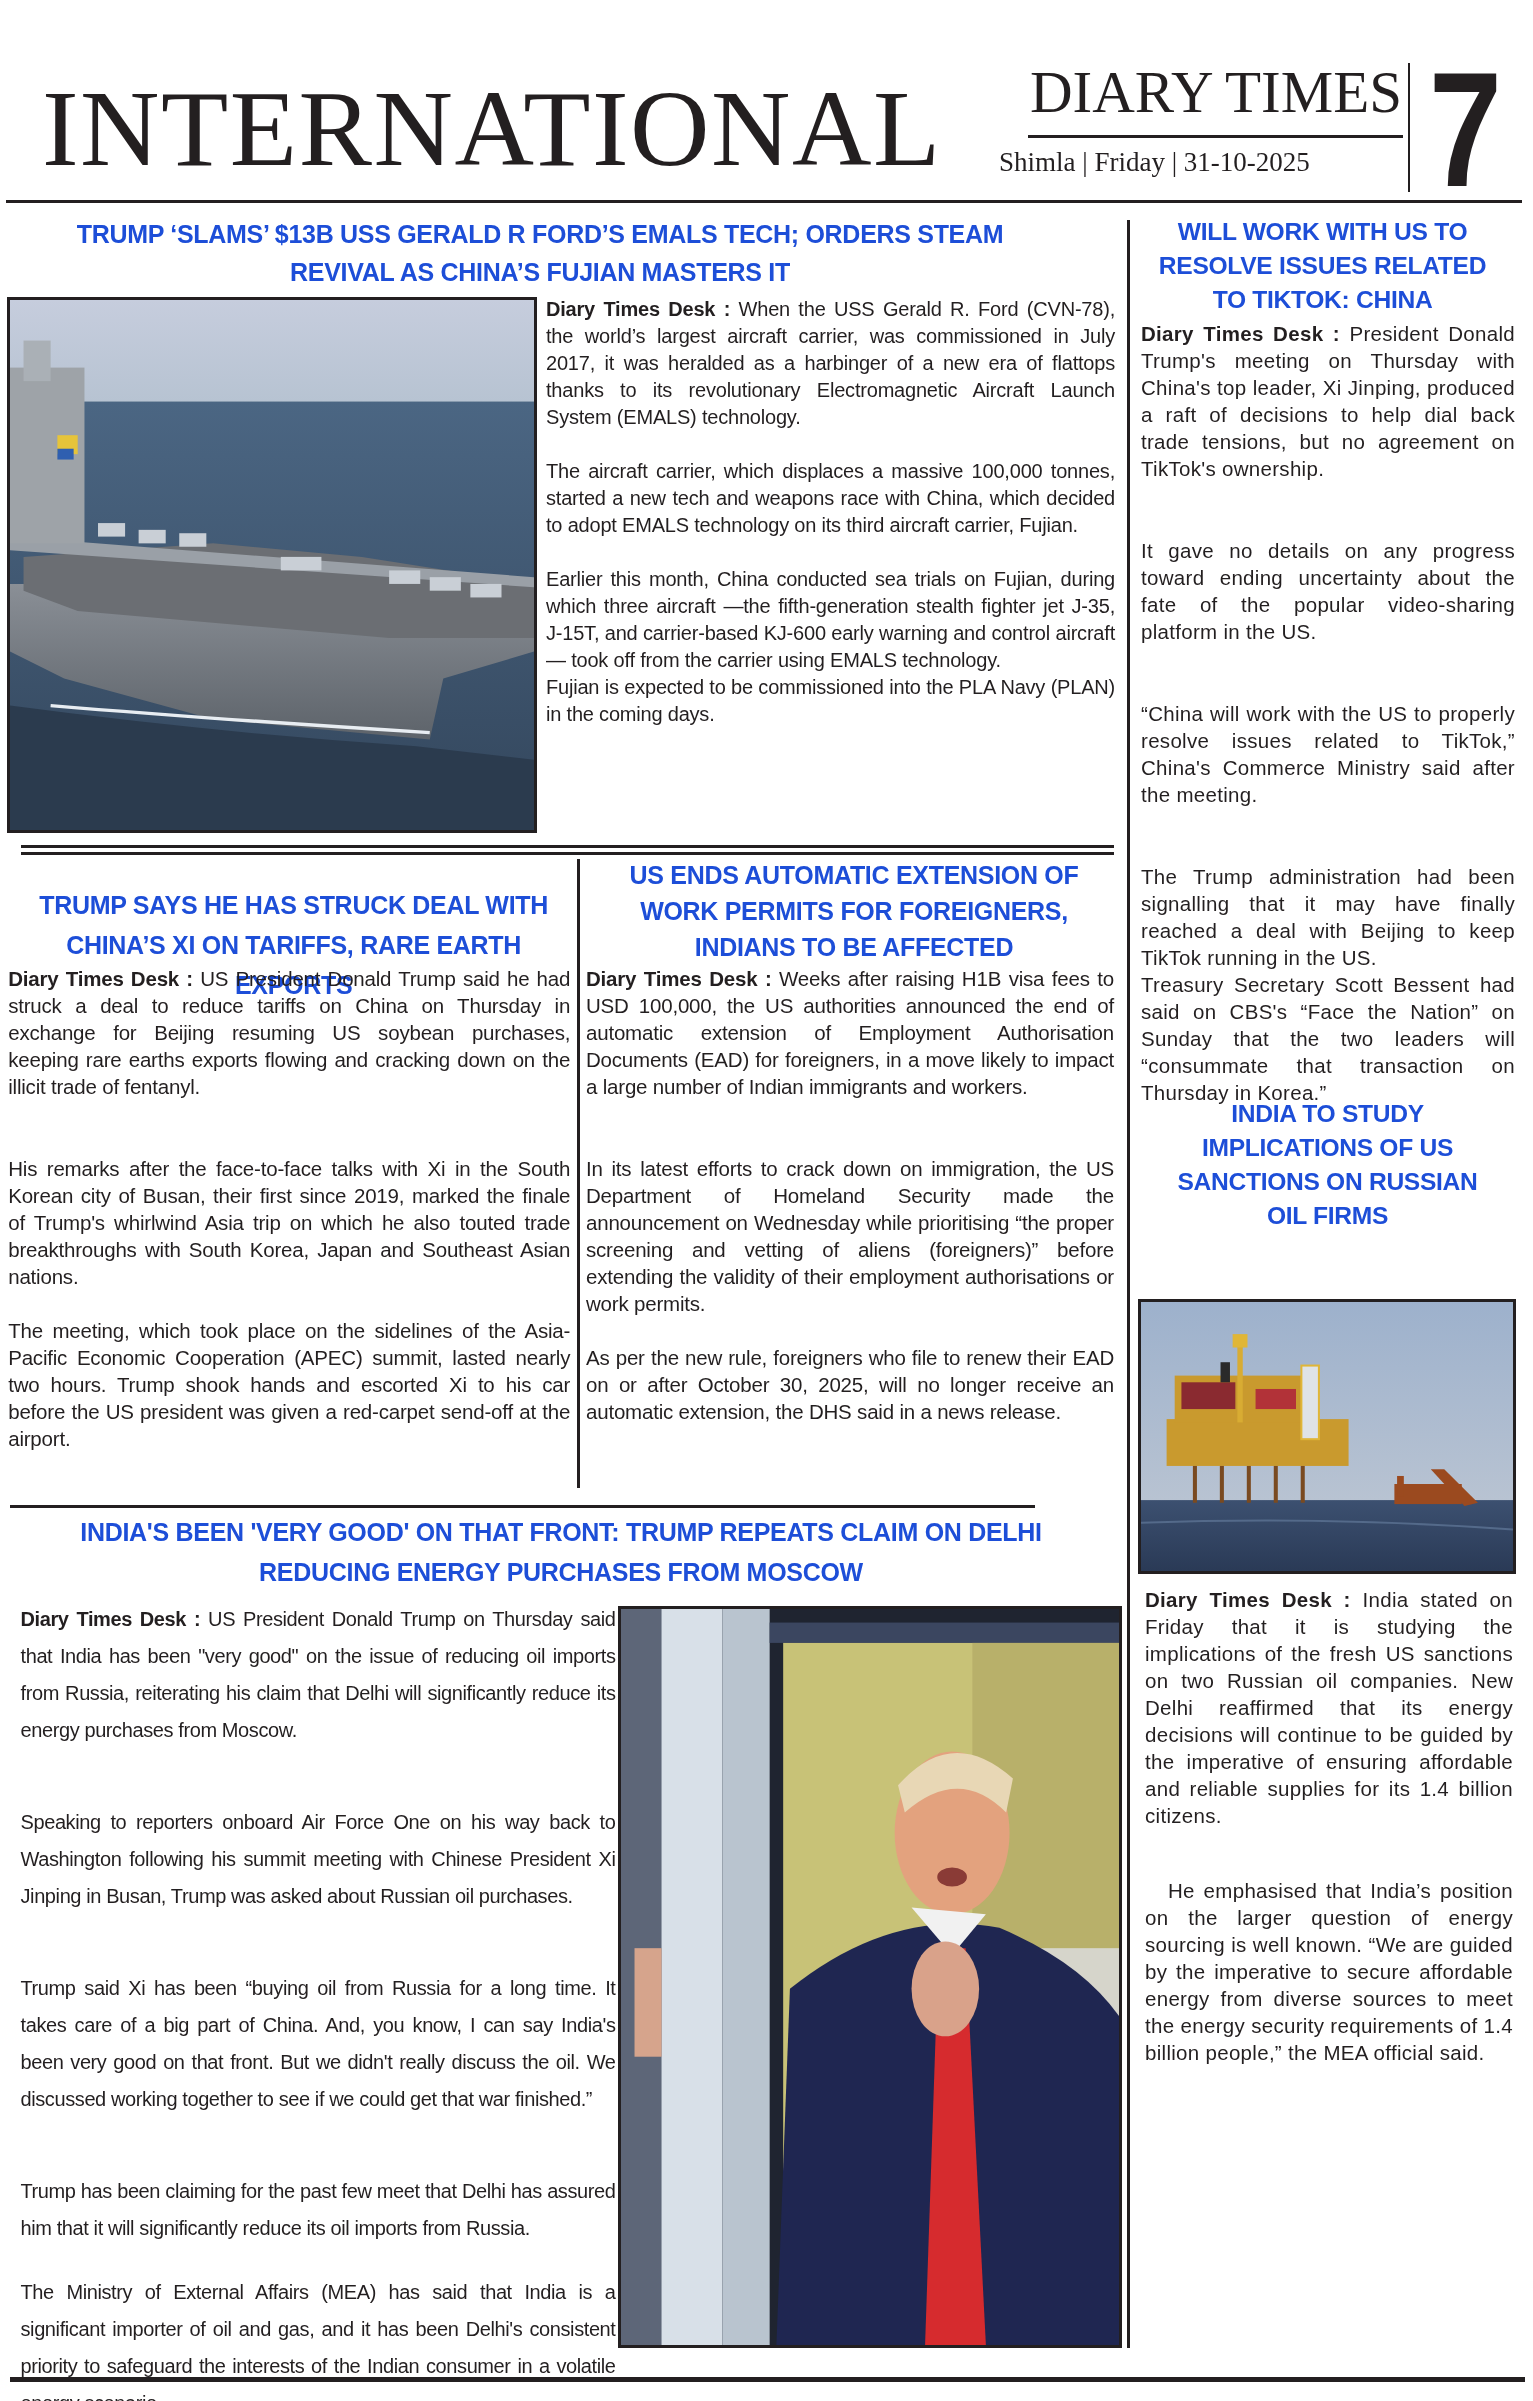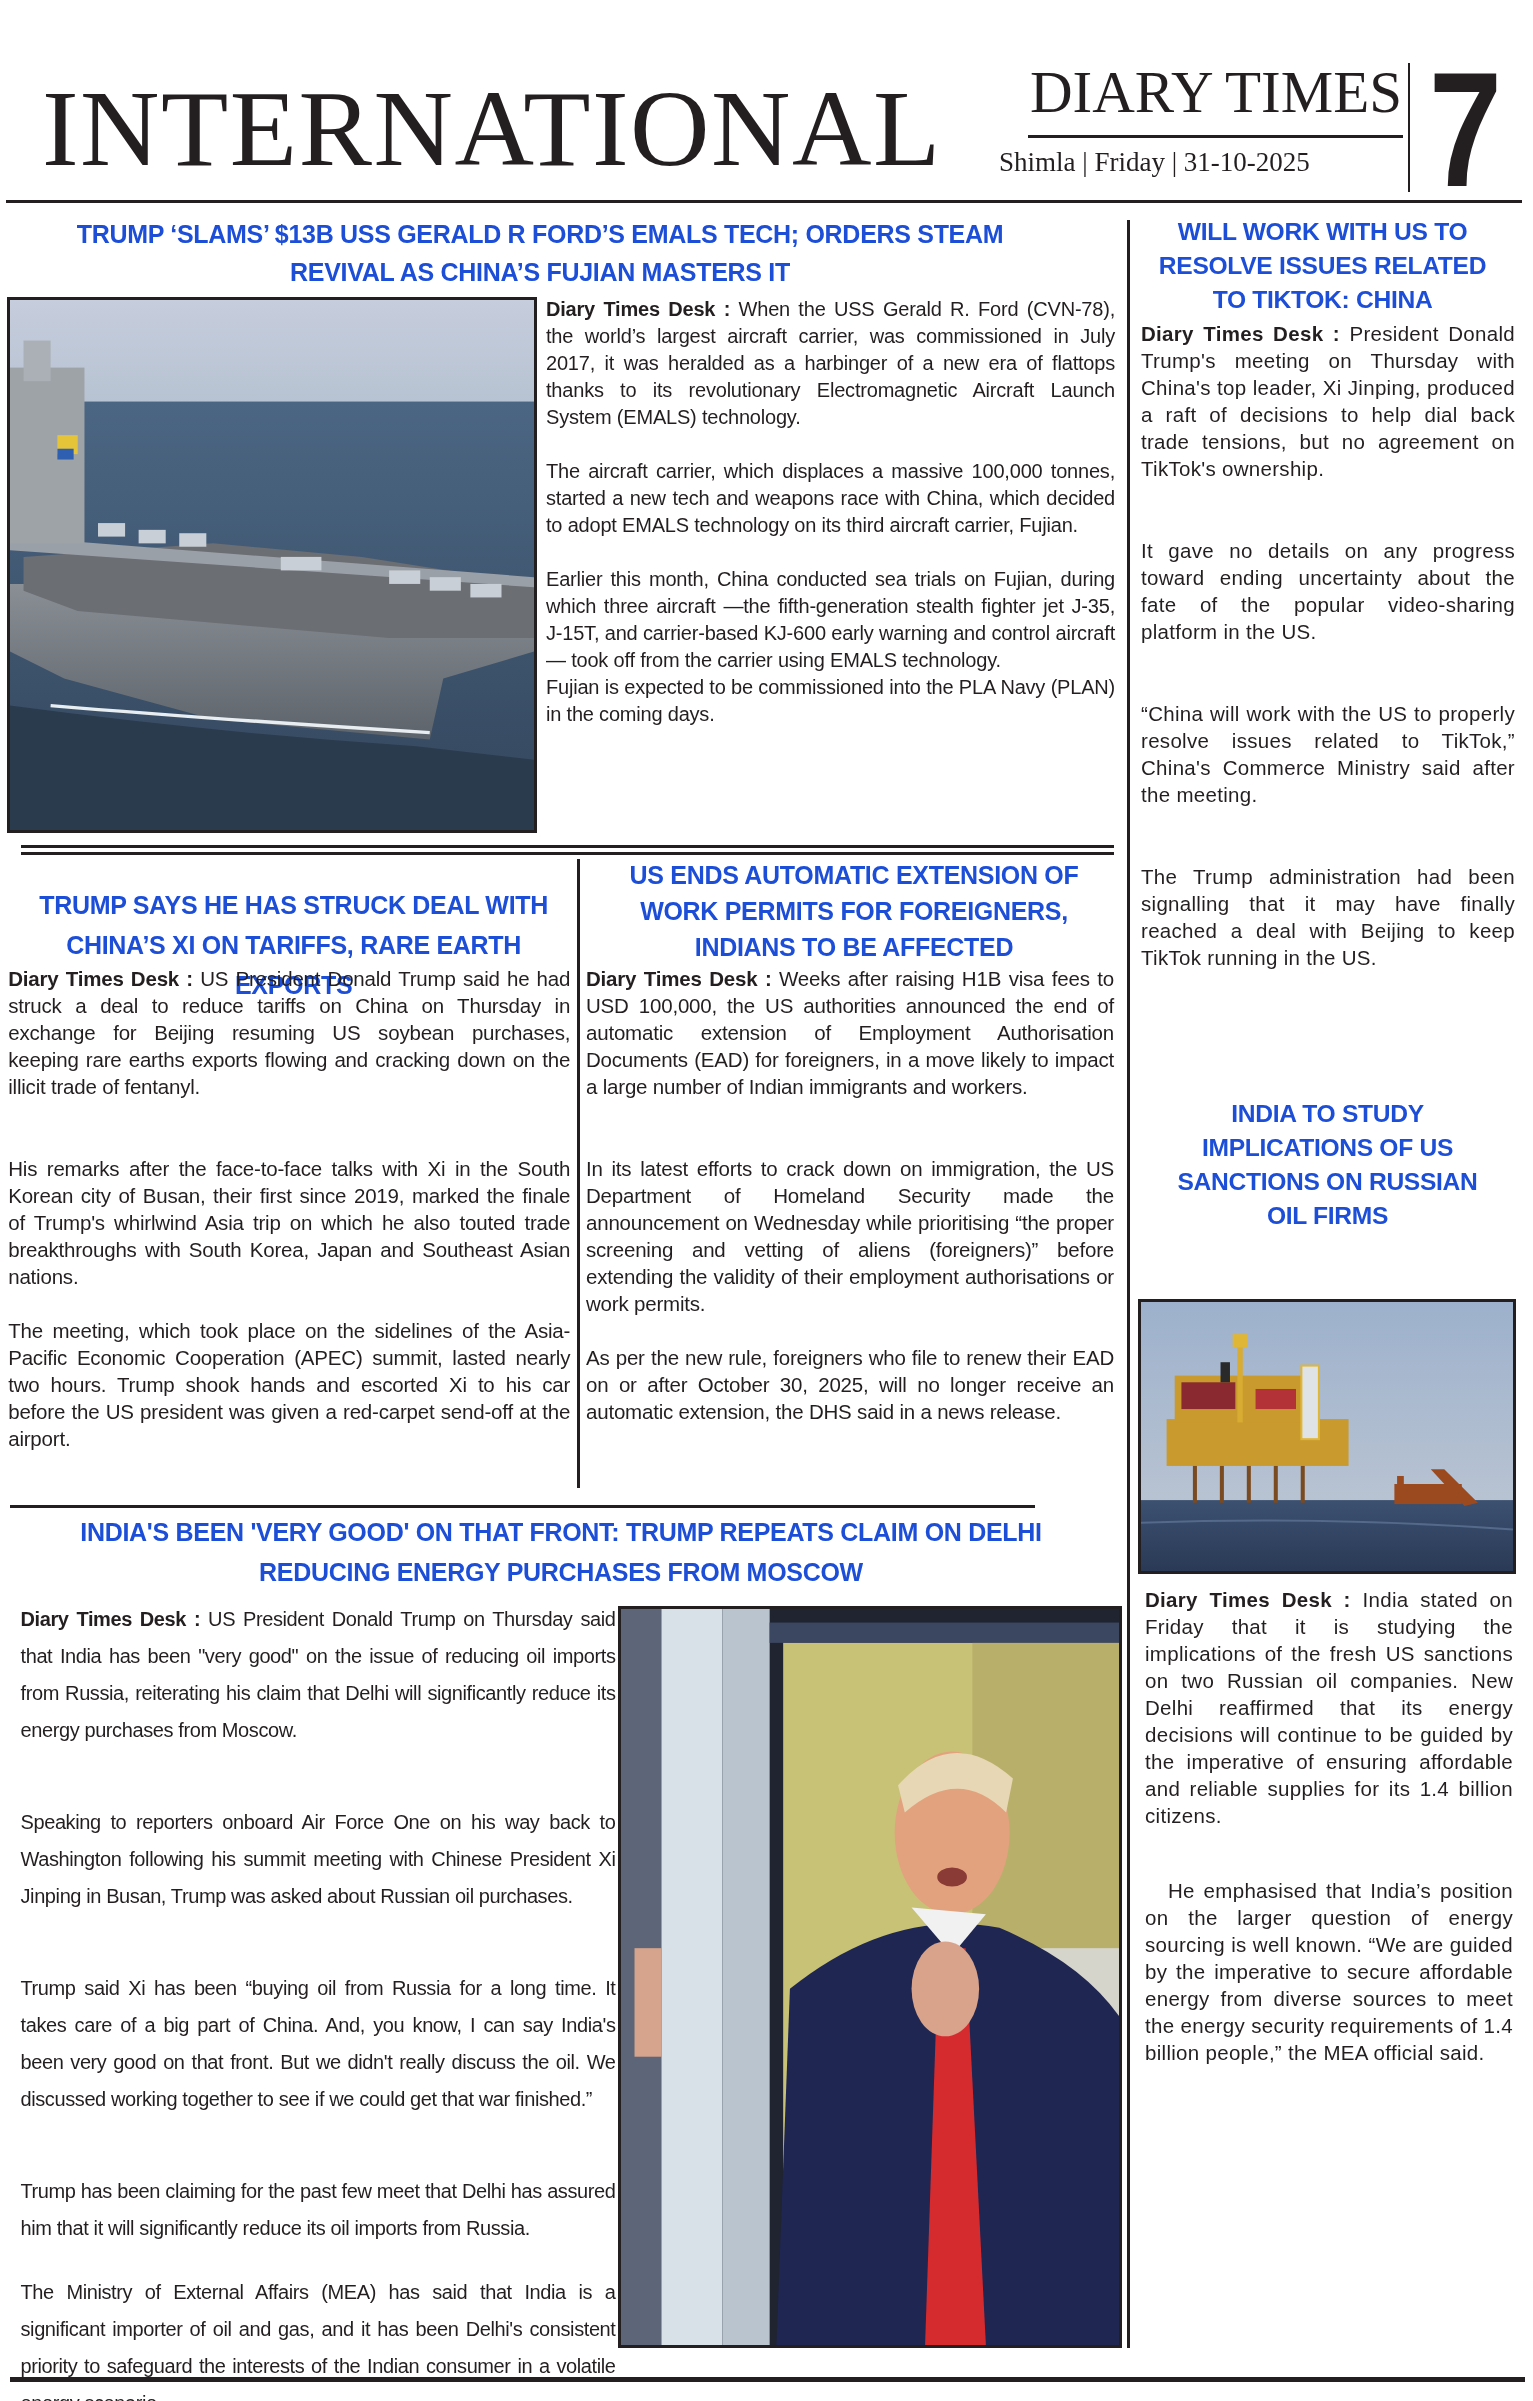--- a/index.html
+++ b/index.html
@@ -92,20 +92,21 @@
 
 <div class="rule" style="left:1127px; top:220px; width:3.4px; height:2128px;"></div>
 
 <div>
   <div class="hl" style="left:1141px; top:215px; width:363px; font-size:24.6px; line-height:34px; padding:0 13.7px; box-sizing:border-box;">WILL WORK WITH US TO RESOLVE ISSUES RELATED TO TIKTOK: CHINA</div>
   <div class="body wide" style="left:1141px; top:320px; width:374px; --gap:55px;">
     <p><b>Diary Times Desk :</b> <span>President Donald Trump's meeting on Thursday with China's top leader, Xi Jinping, produced a raft of decisions to help dial back trade tensions, but no agreement on TikTok's ownership.</span></p>
     <p>It gave no details on any progress toward ending uncertainty about the fate of the popular video-sharing platform in the US.</p>
     <p>“China will work with the US to properly resolve issues related to TikTok,” China's Commerce Ministry said after the meeting.</p>
     <p>The Trump administration had been signalling that it may have finally reached a deal with Beijing to keep TikTok running in the US.</p>
+    <p style="margin-top:0;">Treasury Secretary Scott Bessent had said on CBS's “Face the Nation” on Sunday that the two leaders will “consummate that transaction on Thursday in Korea.”</p>
   </div>
 </div>
 
 <div class="rule" style="left:20.5px; top:845px; width:1093px; height:3.4px;"></div>
 <div class="rule" style="left:20.5px; top:852px; width:1093px; height:3.4px;"></div>
 
 <div>
   <div class="hl" style="left:9.6px; top:885px; width:568px; font-size:25px; line-height:40px; padding:0 13.7px; box-sizing:border-box;text-align:center;">TRUMP SAYS HE HAS STRUCK DEAL WITH CHINA’S XI ON TARIFFS, RARE EARTH EXPORTS</div>
   <div class="body narrow" style="left:8.2px; top:965px; width:562px; --gap:55px;">
     <p><b>Diary Times Desk :</b> <span>US President Donald Trump said he had struck a deal to reduce tariffs on China on Thursday in exchange for Beijing resuming US soybean purchases, keeping rare earths exports flowing and cracking down on the illicit trade of fentanyl.</span></p>

